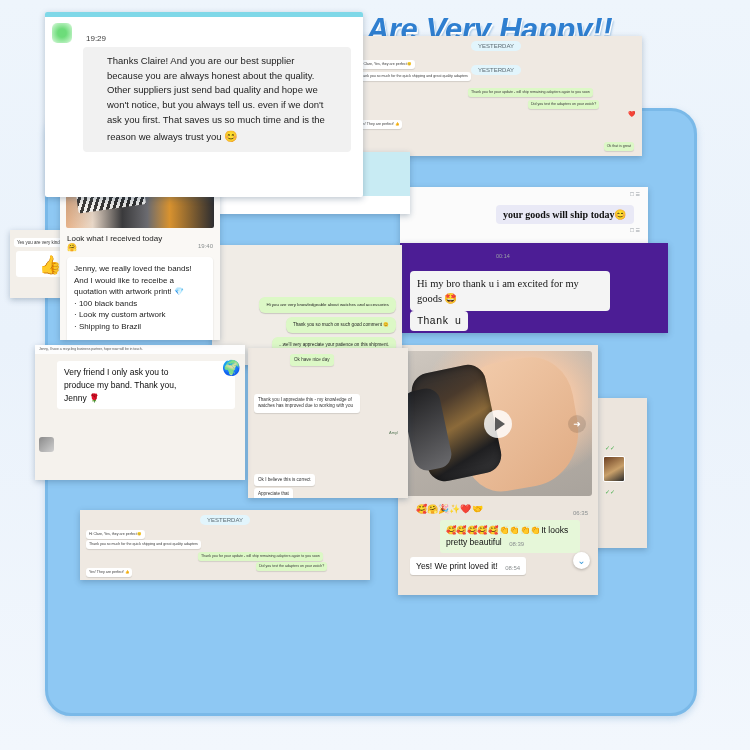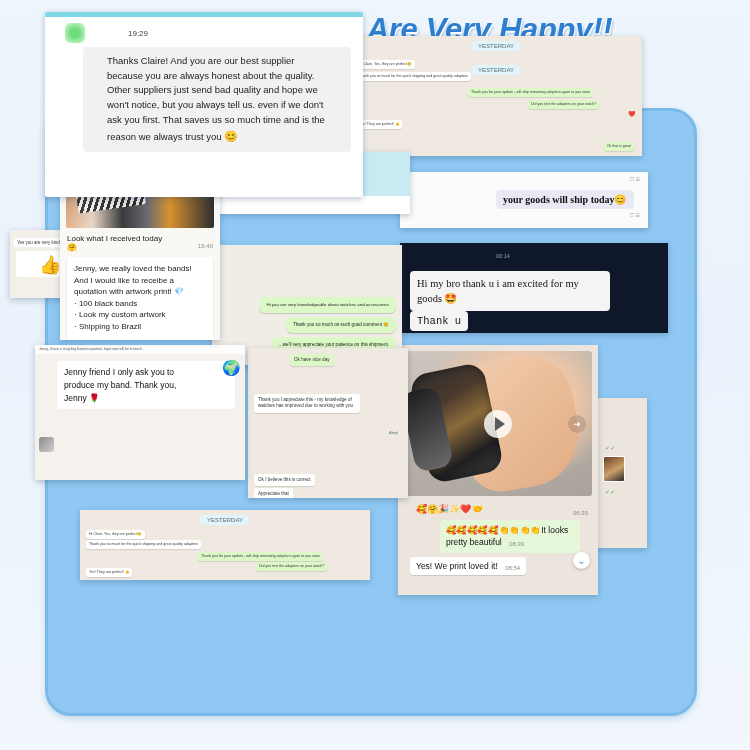--- a/index.html
+++ b/index.html
@@ -74,21 +74,21 @@
     background: rgba(225,245,254,.92); color: #5c6b73;
     font-size: 6px; padding: 2px 7px; border-radius: 7px;
   }
 
   
   #shot-main {
     left: 45px; top: 12px; width: 318px; height: 185px;
     background: #ffffff; border-radius: 2px;
   }
   #shot-main .topbar { height: 5px; background: #7fd8e8; }
-  #shot-main .hdr { display: flex; align-items: center; padding: 6px 8px 0 20px; gap: 29px; }
+  #shot-main .hdr { display: flex; align-items: flex-end; padding: 6px 8px 0 7px; }
   .avatar-green {
     width: 20px; height: 20px; border-radius: 5px;
     background: radial-gradient(circle at 50% 50%, #6ddc7a 30%, #b6f0bc 75%, rgba(200,245,205,0) 100%);
   }
   #shot-main .time-lbl { font-size: 8px; color: #3b3b3b; margin-left: 14px; }
   #shot-main .msg {
     margin: 4px 12px 0 38px;
     background: #f1f1f1; border-radius: 4px;
     padding: 7px 24px; font-size: 9.5px; line-height: 1.55; color: #1c1c1c;
   }
@@ -134,30 +134,30 @@
 
   
   #shot-thumb { left: 10px; top: 230px; width: 82px; height: 68px; background: #f3efe9; }
   #shot-thumb .lbl { font-size: 4.5px; color: #333; background:#fff; margin: 4px; padding: 2px 3px; border-radius: 3px; display:inline-block;}
   #shot-thumb .sticker {
     background: #fff; margin: 0 6px; border-radius: 3px; text-align: center;
     padding: 3px 0 1px 0; font-size: 18px;
   }
 
   
-  #shot-ship { left: 400px; top: 172px; width: 248px; height: 56px; background: #fbfbfb; }
+  #shot-ship { left: 400px; top: 187px; width: 248px; height: 56px; background: #fbfbfb; }
   #shot-ship .ship-b {
     position:absolute; right: 14px; top: 18px;
     background: #e9e9f6; border-radius: 4px; padding: 4px 7px;
     font-family: "Liberation Serif", serif; font-size: 10px; color: #111; font-weight: 600;
   }
   .badge-tr { position: absolute; right: 8px; font-size: 5px; color: #9aa0a6; }
 
   
-  #shot-bro { left: 400px; top: 243px; width: 268px; height: 90px; background: #0f172a; }
+  #shot-bro { left: 400px; top: 243px; width: 268px; height: 90px; background: #4c1d95; }
   #shot-bro .srf { font-family: "Liberation Serif", serif; font-size: 10.5px; color: #141414; }
   #shot-bro .b1 { position: absolute; left: 10px; top: 28px; background:#f4f4f4; padding:5px 7px; border-radius:4px; width: 200px; line-height:1.45;}
   #shot-bro .b2 { position: absolute; left: 10px; top: 68px; background:#f4f4f4; padding:4px 7px; border-radius:4px;font-family:Liberation Mono, monospace;}
   #shot-bro .mid-time { position:absolute; left: 96px; top: 10px; font-size:5.5px; color:#9aa0a6; }
 
   
   #shot-know { left: 212px; top: 245px; width: 190px; height: 120px; background: #f0ece6; }
 
   
   #shot-ok { left: 35px; top: 345px; width: 210px; height: 135px; background: #f5f2ed; }
@@ -346,21 +346,21 @@
   <div class="nb" style="left:6px; top:126px; max-width:84px;">Ok I believe this is correct</div>
   <div class="nb" style="left:6px; top:140px; max-width:64px;">Appreciate that</div>
   <div style="position:absolute; right:10px; top:82px; font-size:4px; color:#5a7a5a;">Amyl</div>
 </div>
 
 <div class="shot" id="shot-ok">
   <div class="topstrip">Jenny, I have a recycling business partner, hope now will be in touch.</div>
   <div class="sticker-globe">🌍</div>
   <div class="av" style="top:92px;"></div>
   <div class="wbub">
-    <span>Jenny friend I only ask you to</span><br>
+    <span>Very friend I only ask you to</span><br>
     <span>produce my band. Thank you,</span><br>
     <span>Jenny 🌹</span>
   </div>
 </div>
 
 <div class="shot" id="shot-bottom">
   <div class="daychip">YESTERDAY</div>
   <div class="mini-bub" style="left:6px; top:20px; max-width:80px;">Hi Clare, Yes, they are perfect 😊</div>
   <div class="mini-bub" style="left:6px; top:30px; max-width:140px;">Thank you so much for the quick shipping and great quality adapters</div>
   <div class="mini-bub out" style="left:118px; top:42px; max-width:165px;">Thank you for your update - will ship remaining adapters again to you soon</div>

